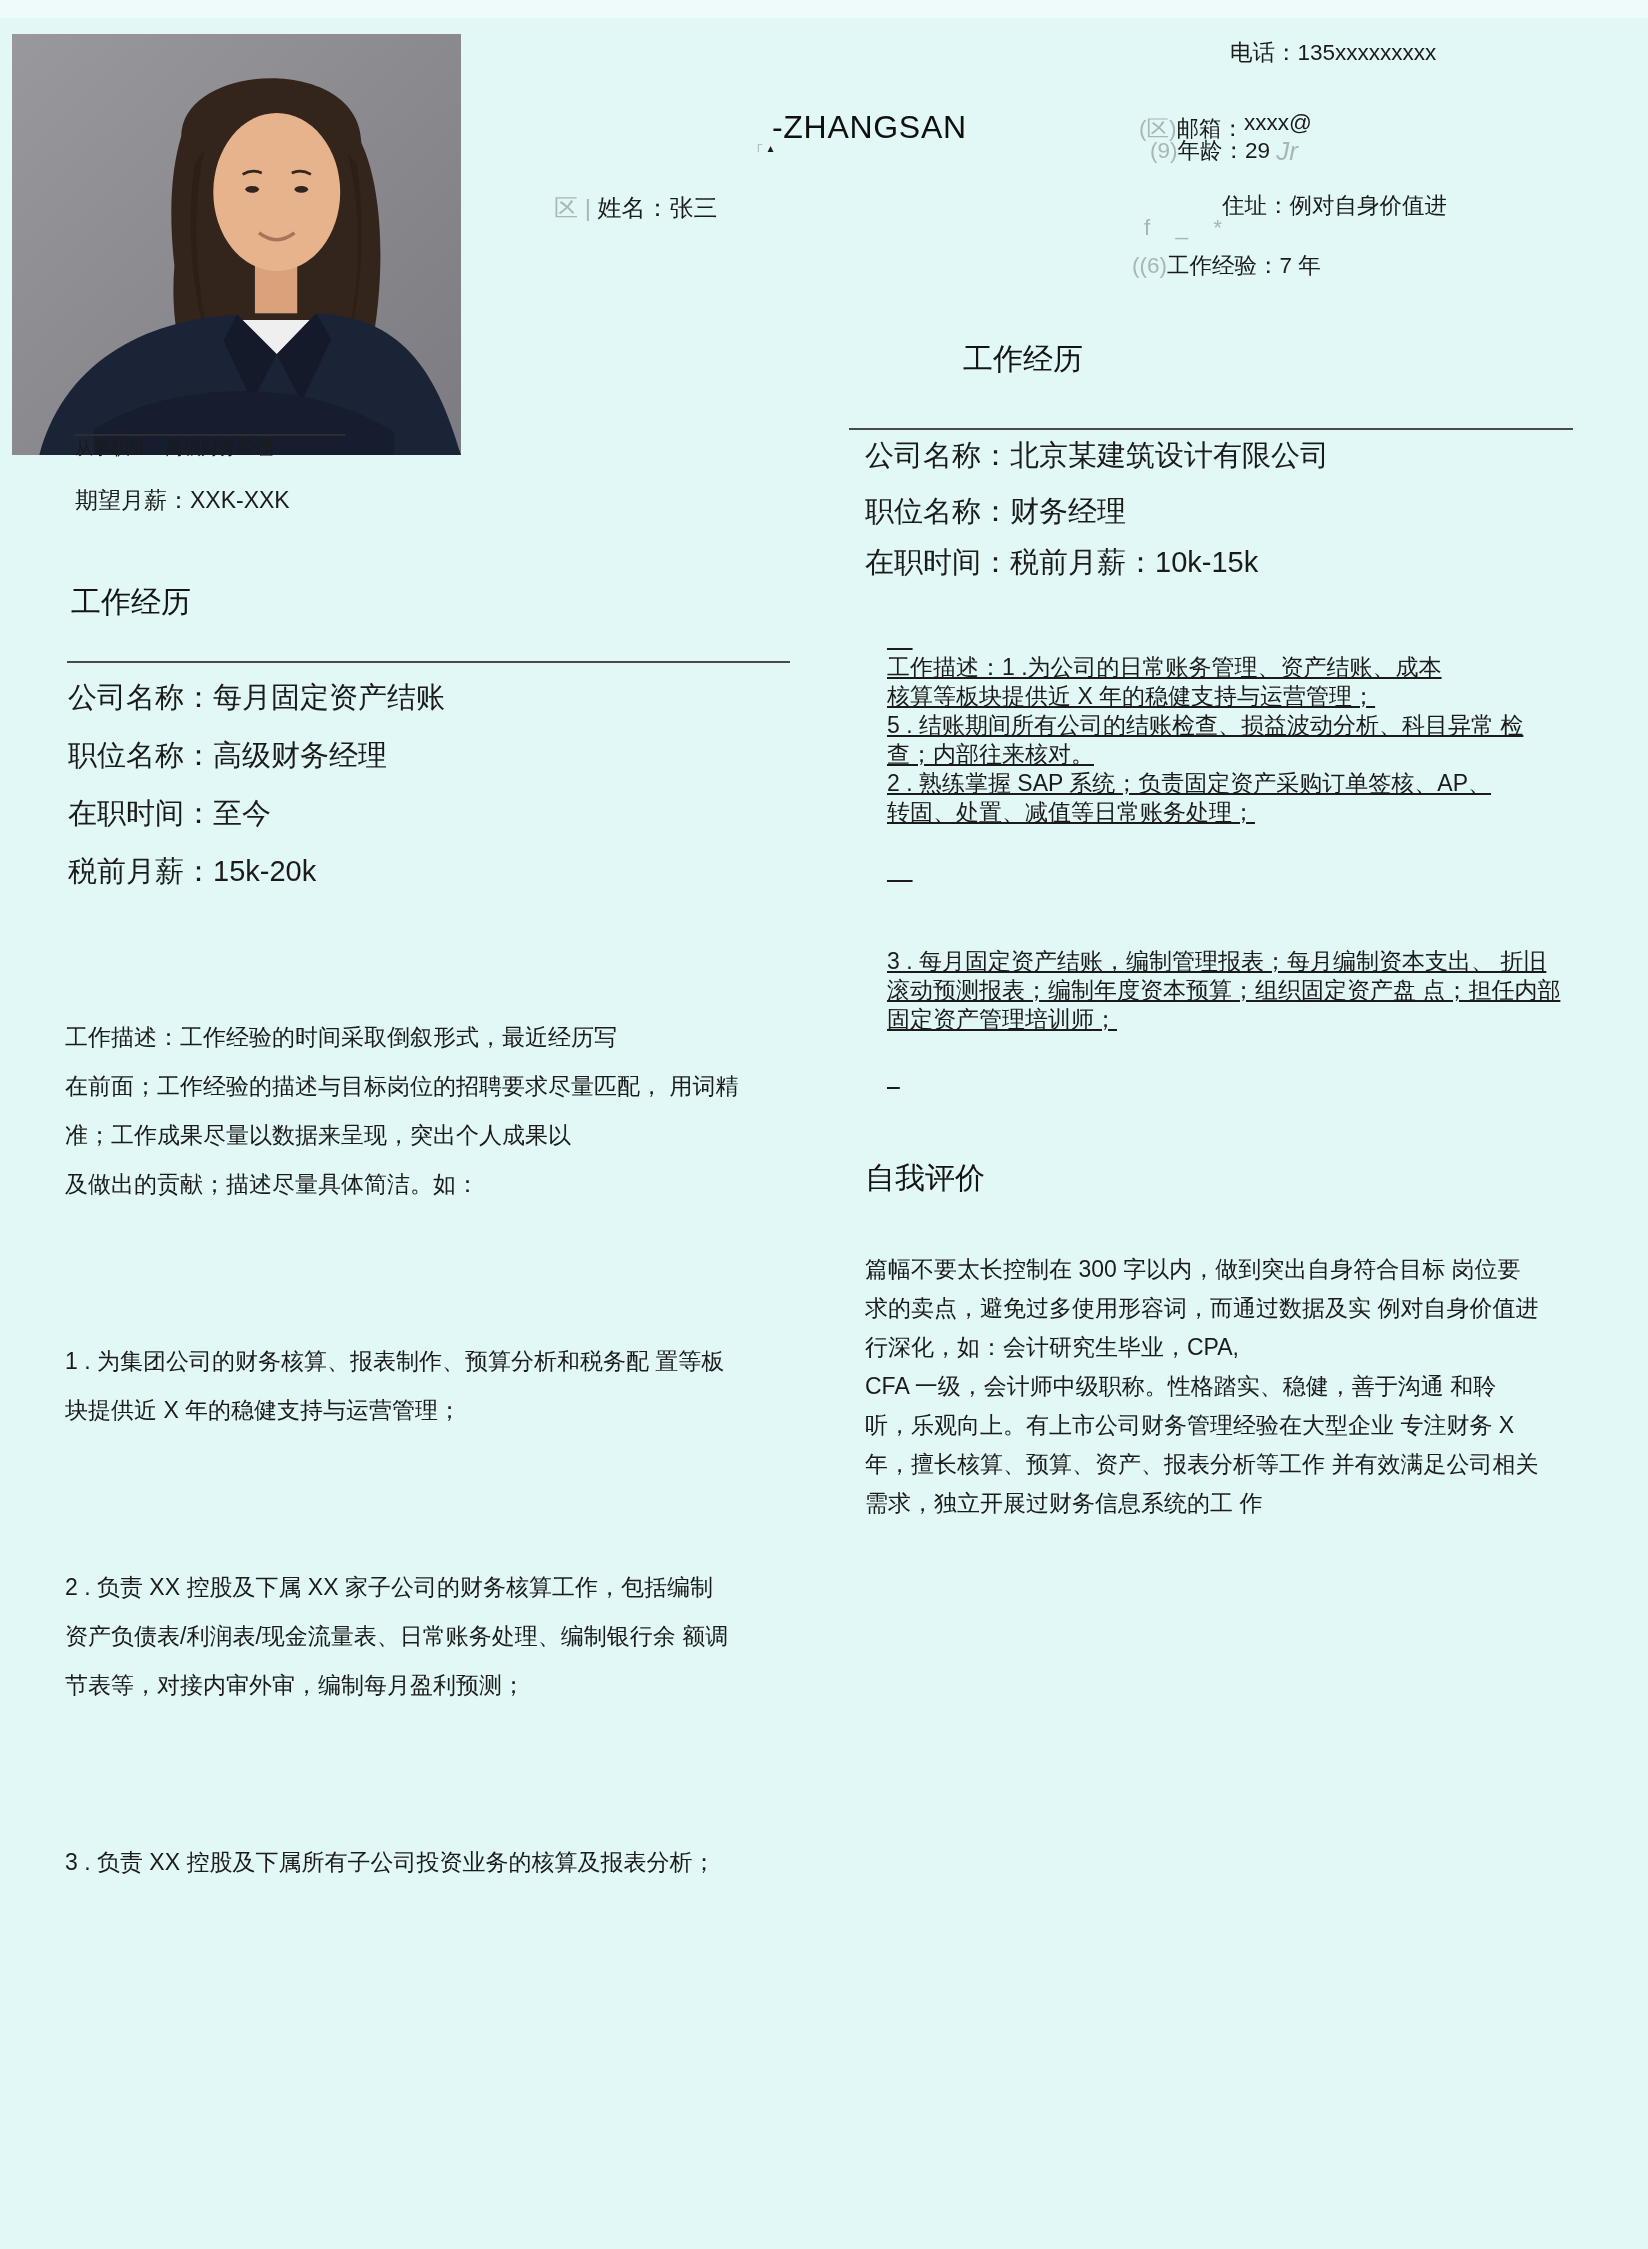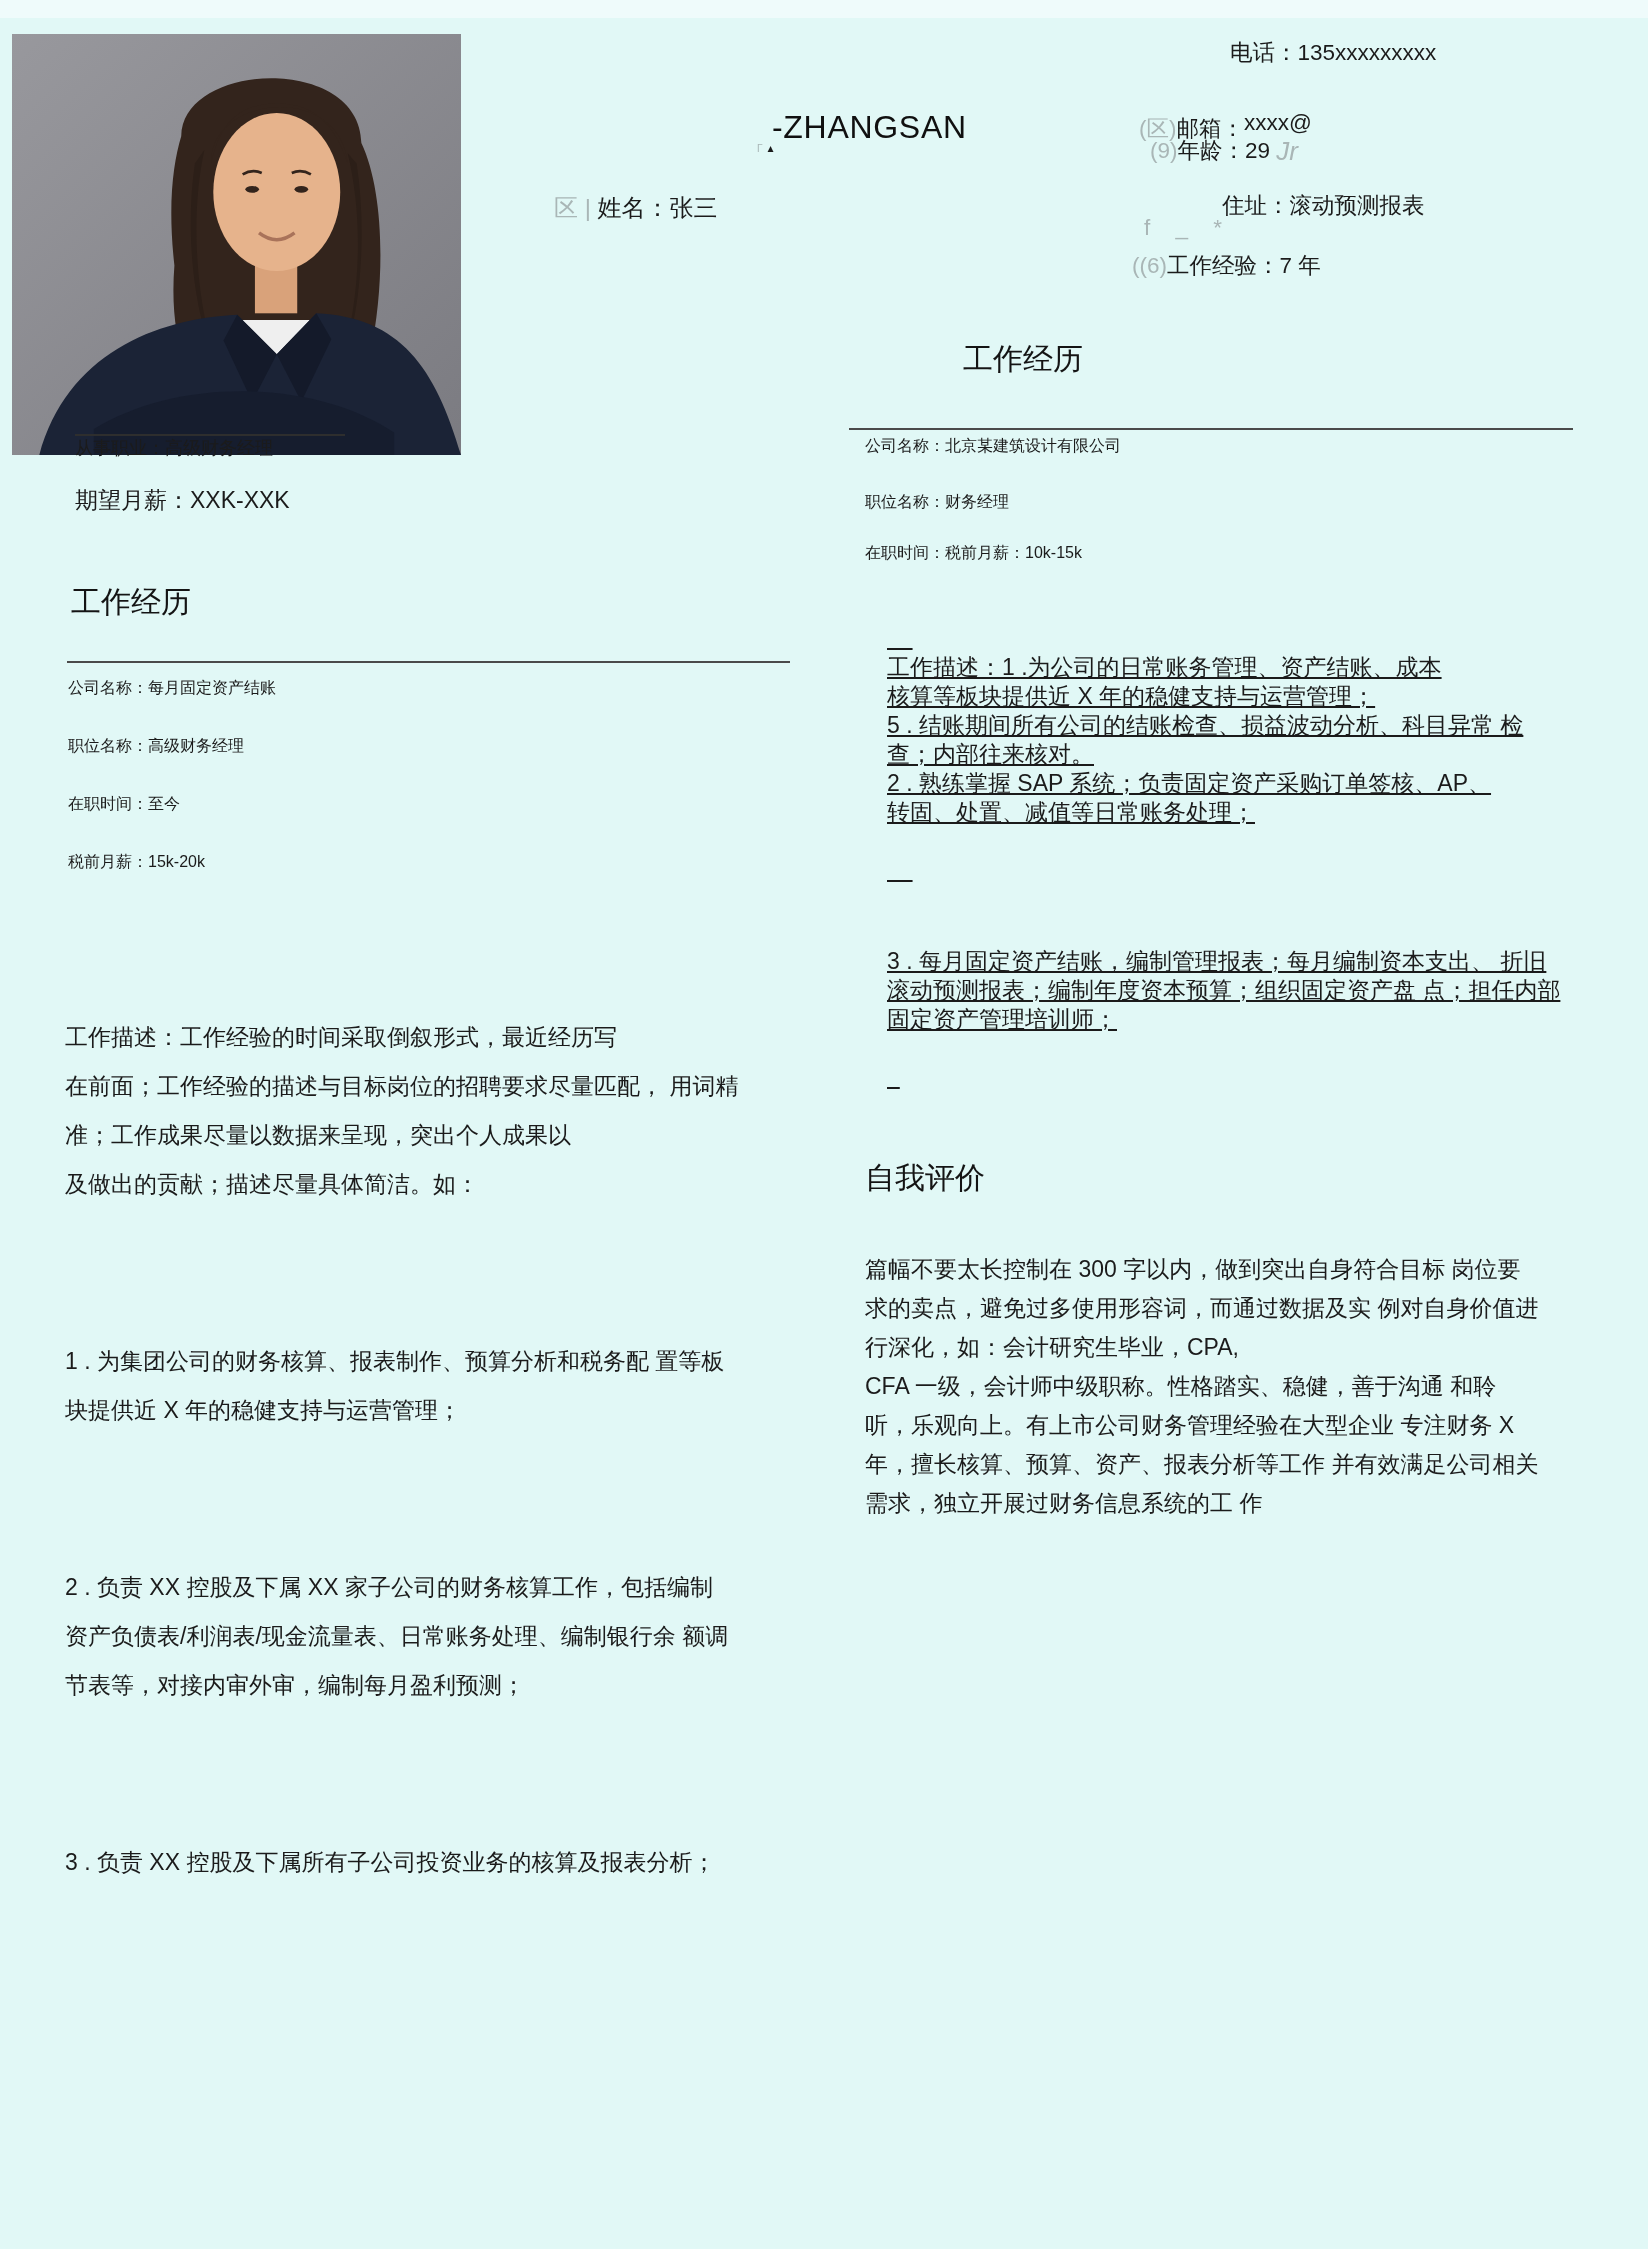--- a/index.html
+++ b/index.html
@@ -31,21 +31,21 @@
   .divider{height:2px;background:#4a4a4a;}
   .prof-divider{left:75px;top:434px;width:270px;background:#2e2e2e;}
   .prof-occ{left:75px;top:436px;font-size:18px;white-space:pre;}
   .prof-sal{left:75px;top:485px;font-size:23px;white-space:pre;}
   .heading{font-size:30px;color:#141414;}
   .lh{left:71px;top:582px;}
   .rh{left:963px;top:339px;}
   .seh{left:865px;top:1158px;}
   .l-divider{left:67px;top:661px;width:723px;}
   .r-divider{left:849px;top:428px;width:724px;}
-  .field{font-size:16px;white-space:pre;}
+  .field{font-size:29px;white-space:pre;}
   .lf0{left:68px;top:678px;} .lf1{left:68px;top:736px;}
   .lf2{left:68px;top:794px;} .lf3{left:68px;top:852px;}
   .rf0{left:865px;top:436px;} .rf1{left:865px;top:492px;} .rf2{left:865px;top:543px;}
   .desc{font-size:23px;white-space:pre;}
   .l-desc{left:65px;top:915px;width:740px;line-height:49px;}
   .l-desc .para{margin:0 0 30px 0;}
   .r-desc{left:887px;top:595px;width:723px;line-height:29px;text-decoration:underline;}
   .r-desc .para{margin:0;}
   .r-desc .gap60{margin-top:62px;}
   .r-desc .gap53{margin-top:36px;}
@@ -99,21 +99,21 @@
   <div class="abs title-mark"><span class="ghost">Γ</span> <span>▲</span></div>
 
   <div class="abs name-row"><span class="ghost">区 |</span> <span>姓名：</span><span>张三</span></div>
 
   <div class="abs row contact-phone"><span>电话：</span><span>135xxxxxxxxx</span></div>
 
   <div class="abs row contact-email"><span class="ghost">(区)</span><span>邮箱：</span><span class="raise">xxxx@</span></div>
 
   <div class="abs row contact-age"><span class="ghost">(9)</span><span>年龄：</span><span>29</span> <span class="ghost jr">Jr</span></div>
 
-  <div class="abs row contact-address"><span>住址：</span><span>滚动预测报表</span></div>
+  <div class="abs row contact-address"><span>住址：</span><span>例对自身价值进</span></div>
 
   <div class="abs row ghost contact-stray">f _ *</div>
 
   <div class="abs row contact-exp"><span class="ghost">((6)</span><span>工作经验：</span><span>7 年</span></div>
 
   <div class="abs divider prof-divider"></div>
   <div class="abs prof-occ"><span>从事职业：</span><span>高级财务经理</span></div>
   <div class="abs prof-sal"><span>期望月薪：</span><span>XXK-XXK</span></div>
 
   <div class="abs heading lh">工作经历</div>

